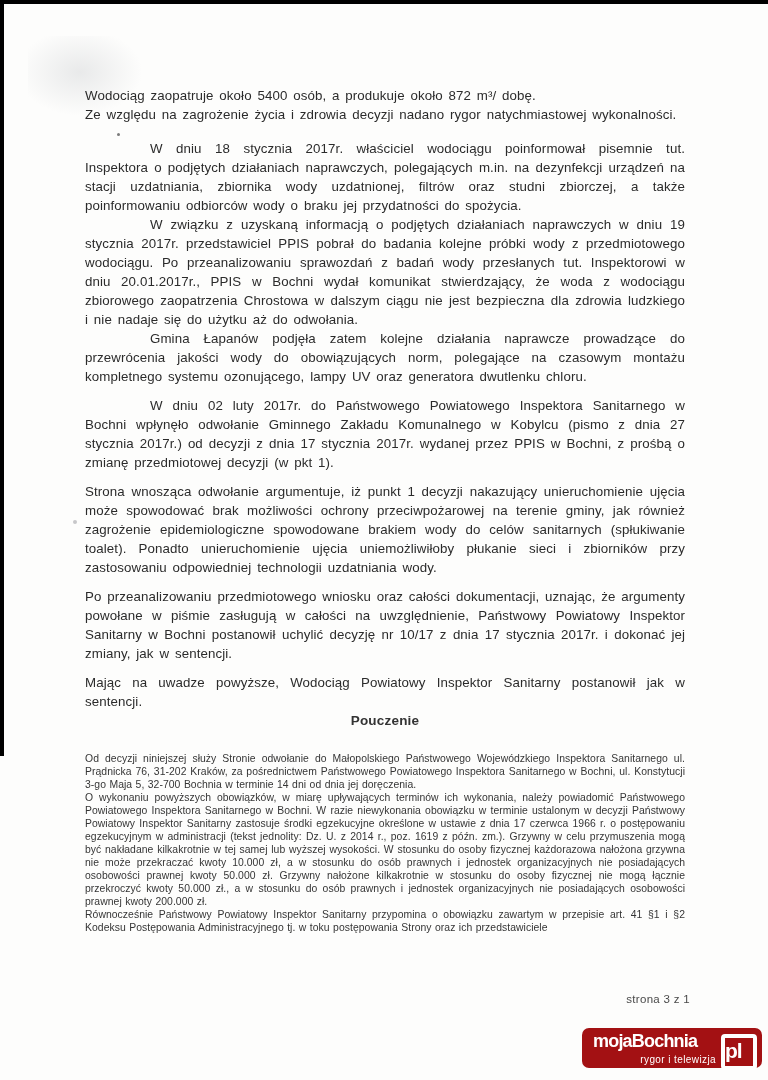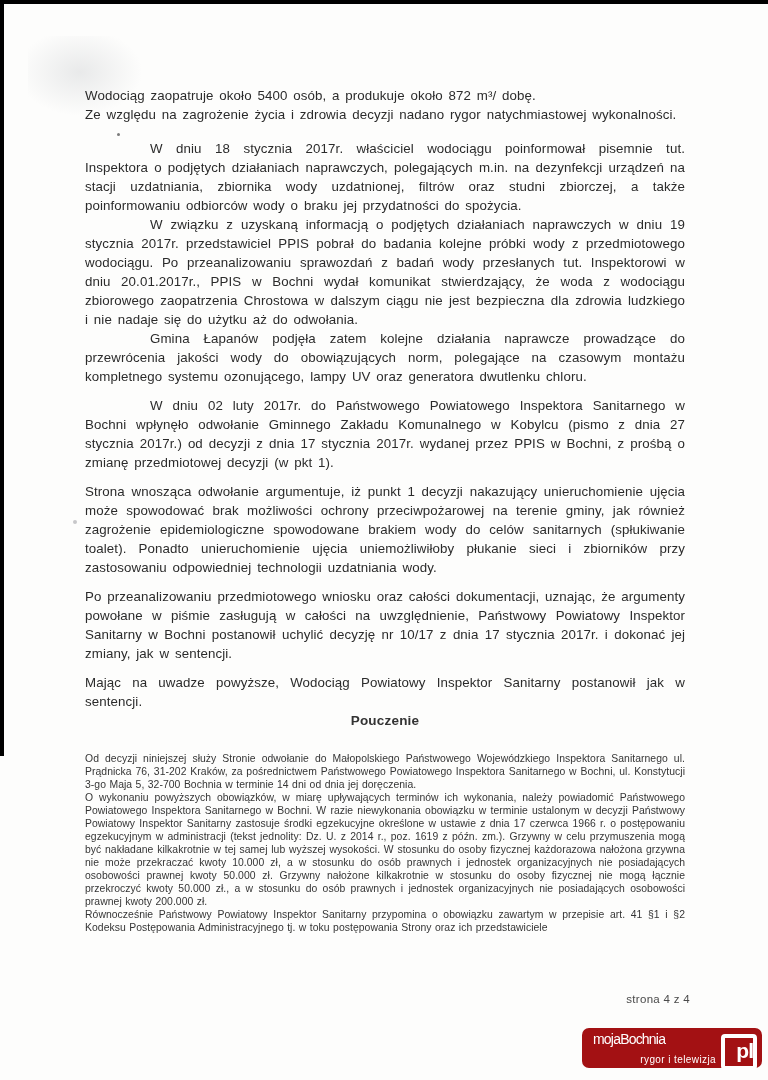--- a/index.html
+++ b/index.html
@@ -45,27 +45,27 @@
     font-size:11.5px;color:#4a4a4a;letter-spacing:0.3px;
   }
 
   
   .logo{
     position:absolute;left:582px;top:1028px;width:180px;height:40px;
     background:#a31113;border-radius:7px;
   }
   .logo-main{
     position:absolute;left:11px;top:3px;color:#ffffff;
-    font-weight:normal;font-size:14px;letter-spacing:-0.8px;
+    font-weight:bold;font-size:18px;letter-spacing:-0.8px;
   }
   .logo-pl{
     position:absolute;right:5px;top:6px;width:28px;height:28px;
     border:4px solid #ffffff;border-radius:4px;background:#a31113;
     color:#ffffff;font-weight:bold;font-size:21px;line-height:25px;
-    text-align:right;letter-spacing:-1px;
+    text-align:left;letter-spacing:-1px;
   }
   .logo-tagline{
     position:absolute;right:46px;bottom:3px;color:#ffffff;
     font-size:10px;letter-spacing:0.4px;
   }
 </style>
 </head>
 <body>
 
 <div class="page">
@@ -87,21 +87,21 @@
     <p class="gap10">Po przeanalizowaniu przedmiotowego wniosku oraz całości dokumentacji, uznając, że argumenty powołane w piśmie zasługują w całości na uwzględnienie, Państwowy Powiatowy Inspektor Sanitarny w Bochni postanowił uchylić decyzję nr 10/17 z dnia 17 stycznia 2017r. i dokonać jej zmiany, jak w sentencji.</p>
     <p class="gap10">Mając na uwadze powyższe, Wodociąg Powiatowy Inspektor Sanitarny postanowił jak w sentencji.</p>
 
     <p class="pouczenie-heading">Pouczenie</p>
 
     <p class="small small-first">Od decyzji niniejszej służy Stronie odwołanie do Małopolskiego Państwowego Wojewódzkiego Inspektora Sanitarnego ul. Prądnicka 76, 31-202 Kraków, za pośrednictwem Państwowego Powiatowego Inspektora Sanitarnego w Bochni, ul. Konstytucji 3-go Maja 5, 32-700 Bochnia w terminie 14 dni od dnia jej doręczenia.</p>
     <p class="small"><span class="u">O wykonaniu powyższych obowiązków, w miarę upływających terminów ich wykonania, należy powiadomić Państwowego Powiatowego Inspektora Sanitarnego w Bochni.</span><span> W razie niewykonania obowiązku w terminie ustalonym w decyzji Państwowy Powiatowy Inspektor Sanitarny zastosuje środki egzekucyjne określone w ustawie z dnia 17 czerwca 1966 r. o postępowaniu egzekucyjnym w administracji (tekst jednolity: Dz. U. z 2014 r., poz. 1619 z późn. zm.). Grzywny w celu przymuszenia mogą być nakładane kilkakrotnie w tej samej lub wyższej wysokości. W stosunku do osoby fizycznej każdorazowa nałożona grzywna nie może przekraczać kwoty 10.000 zł, a w stosunku do osób prawnych i jednostek organizacyjnych nie posiadających osobowości prawnej kwoty 50.000 zł. Grzywny nałożone kilkakrotnie w stosunku do osoby fizycznej nie mogą łącznie przekroczyć kwoty 50.000 zł., a w stosunku do osób prawnych i jednostek organizacyjnych nie posiadających osobowości prawnej kwoty 200.000 zł.</span></p>
     <p class="small">Równocześnie Państwowy Powiatowy Inspektor Sanitarny przypomina o obowiązku zawartym w przepisie art. 41 §1 i §2 Kodeksu Postępowania Administracyjnego tj. w toku postępowania Strony oraz ich przedstawiciele</p>
   </div>
 
-  <div class="page-number">strona 4 z 4</div>
+  <div class="page-number">strona 3 z 1</div>
 
   <div class="logo">
     <span class="logo-main">mojaBochnia</span>
     <span class="logo-pl">pl</span>
     <span class="logo-tagline">rygor i telewizja</span>
   </div>
 
 </div>
 
 </body></html>

